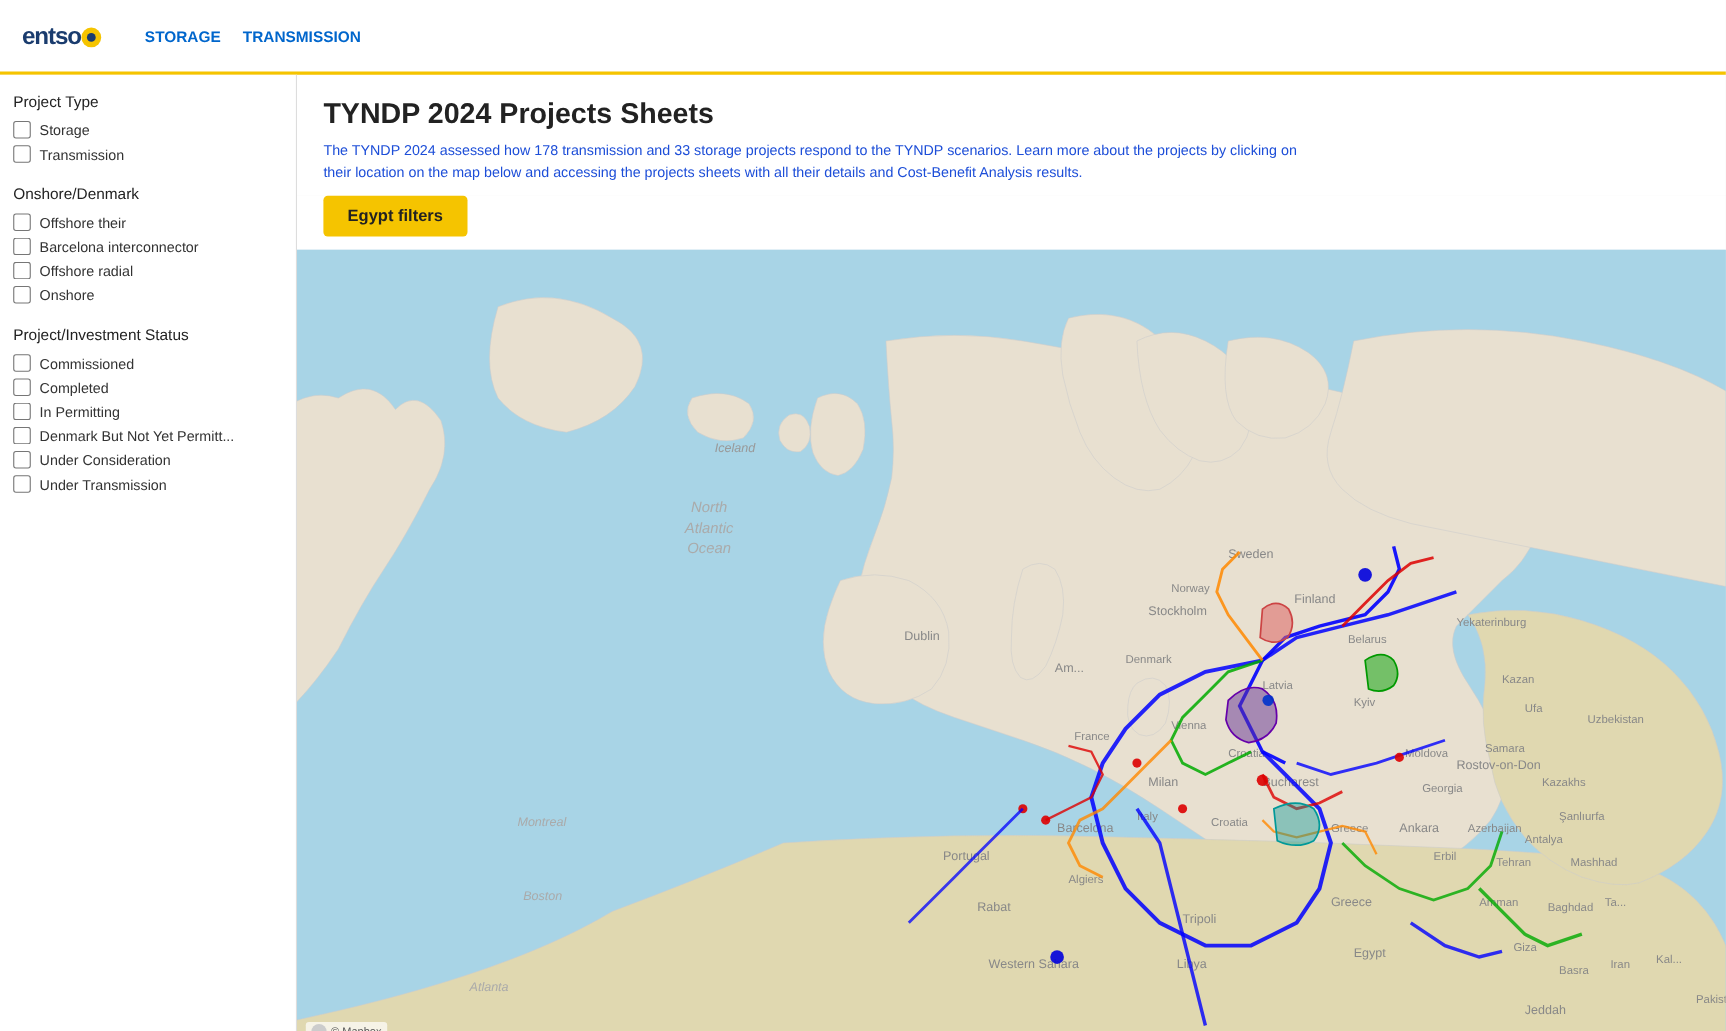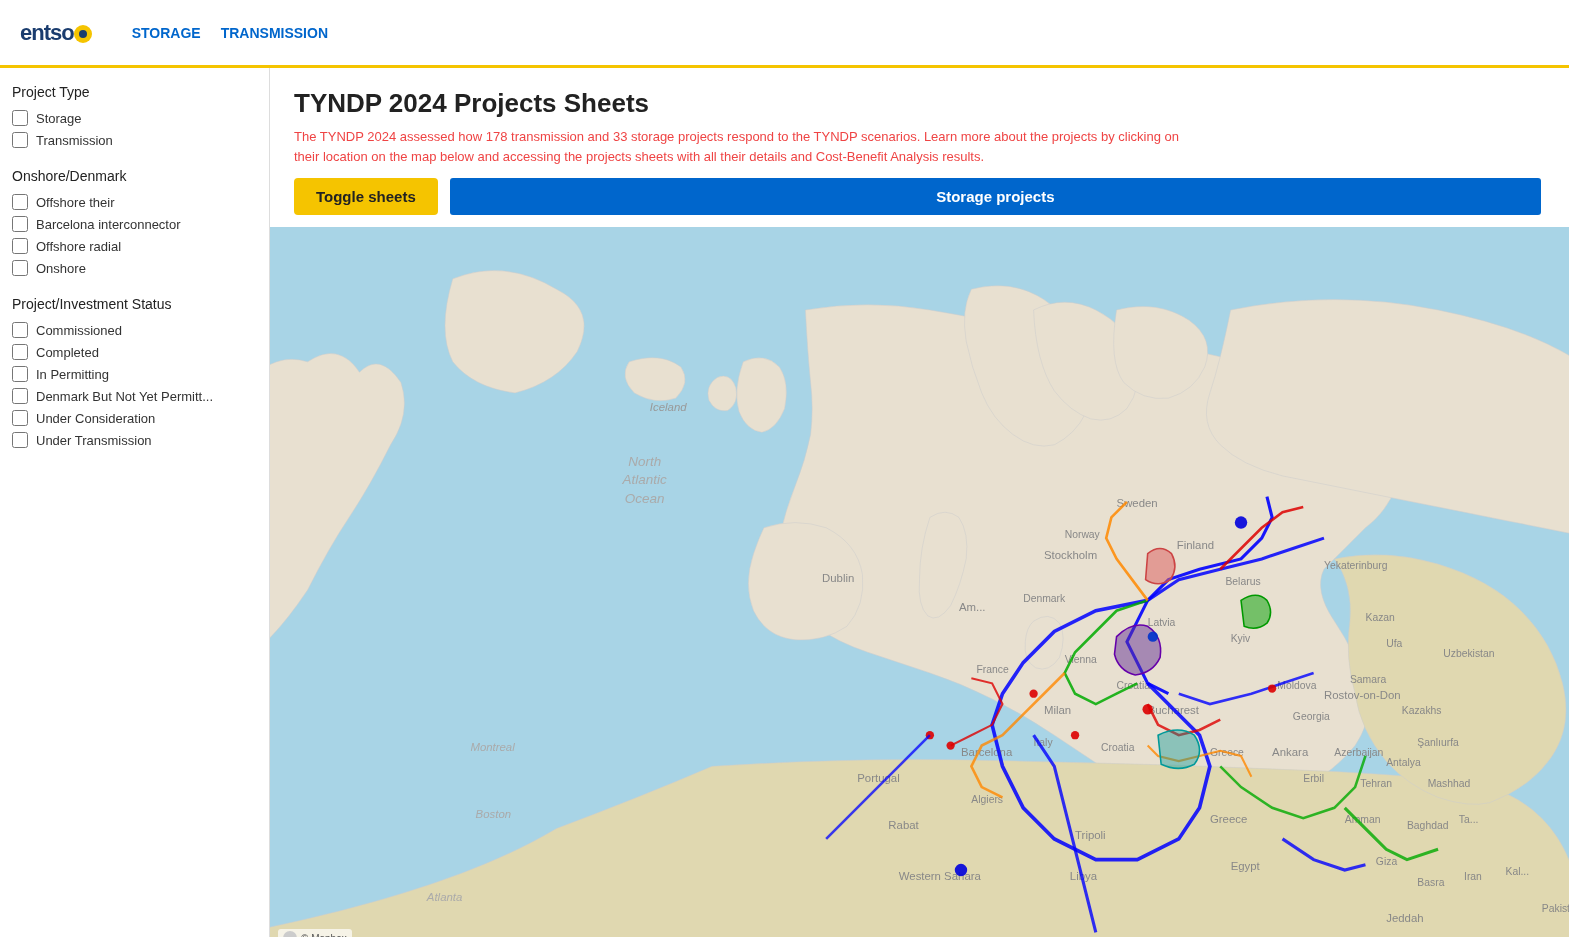--- a/index.html
+++ b/index.html
@@ -111,21 +111,21 @@
       background: #fff;
     }
     #content-header h1 {
       font-size: 26px;
       font-weight: bold;
       color: #222;
       margin-bottom: 8px;
     }
     #content-header p {
       font-size: 13px;
-      color: #ef4444;
+      color: #1d4ed8;
       line-height: 1.5;
       max-width: 900px;
     }
 
     #toolbar {
       display: flex;
       gap: 0;
       padding: 0 24px 12px;
       background: #fff;
       align-items: center;
@@ -278,22 +278,21 @@
   </div>
 
   <div id="main">
 
     <div id="content-header">
       <h1>TYNDP 2024 Projects Sheets</h1>
       <p>The TYNDP 2024 assessed how 178 transmission and 33 storage projects respond to the TYNDP scenarios. Learn more about the projects by clicking on their location on the map below and accessing the projects sheets with all their details and Cost-Benefit Analysis results.</p>
     </div>
 
     <div id="toolbar">
-      <button id="toggle-filters-btn">Toggle sheets</button>
-      <button id="storage-btn">Storage projects</button>
+      <button id="toggle-filters-btn">Egypt filters</button>
     </div>
 
     <div id="map-container">
       <svg id="map-svg" viewBox="0 0 1300 700" preserveAspectRatio="xMidYMid slice" xmlns="http://www.w3.org/2000/svg">
 
         <rect width="1300" height="700" fill="#a8d4e6"></rect>
 
         <path d="M 0 150 Q 30 120 60 130 Q 90 110 110 140 Q 130 120 150 150 Q 160 180 140 210 Q 120 250 100 280 Q 80 310 60 350 Q 40 380 20 400 Q 0 420 0 440 Z" fill="#e8e0d0" stroke="#ccc" stroke-width="0.5"></path>
 
         <path d="M 200 50 Q 250 30 300 60 Q 340 80 320 120 Q 300 150 260 160 Q 220 155 200 130 Q 185 100 200 50 Z" fill="#e8e0d0" stroke="#ccc" stroke-width="0.5"></path>

